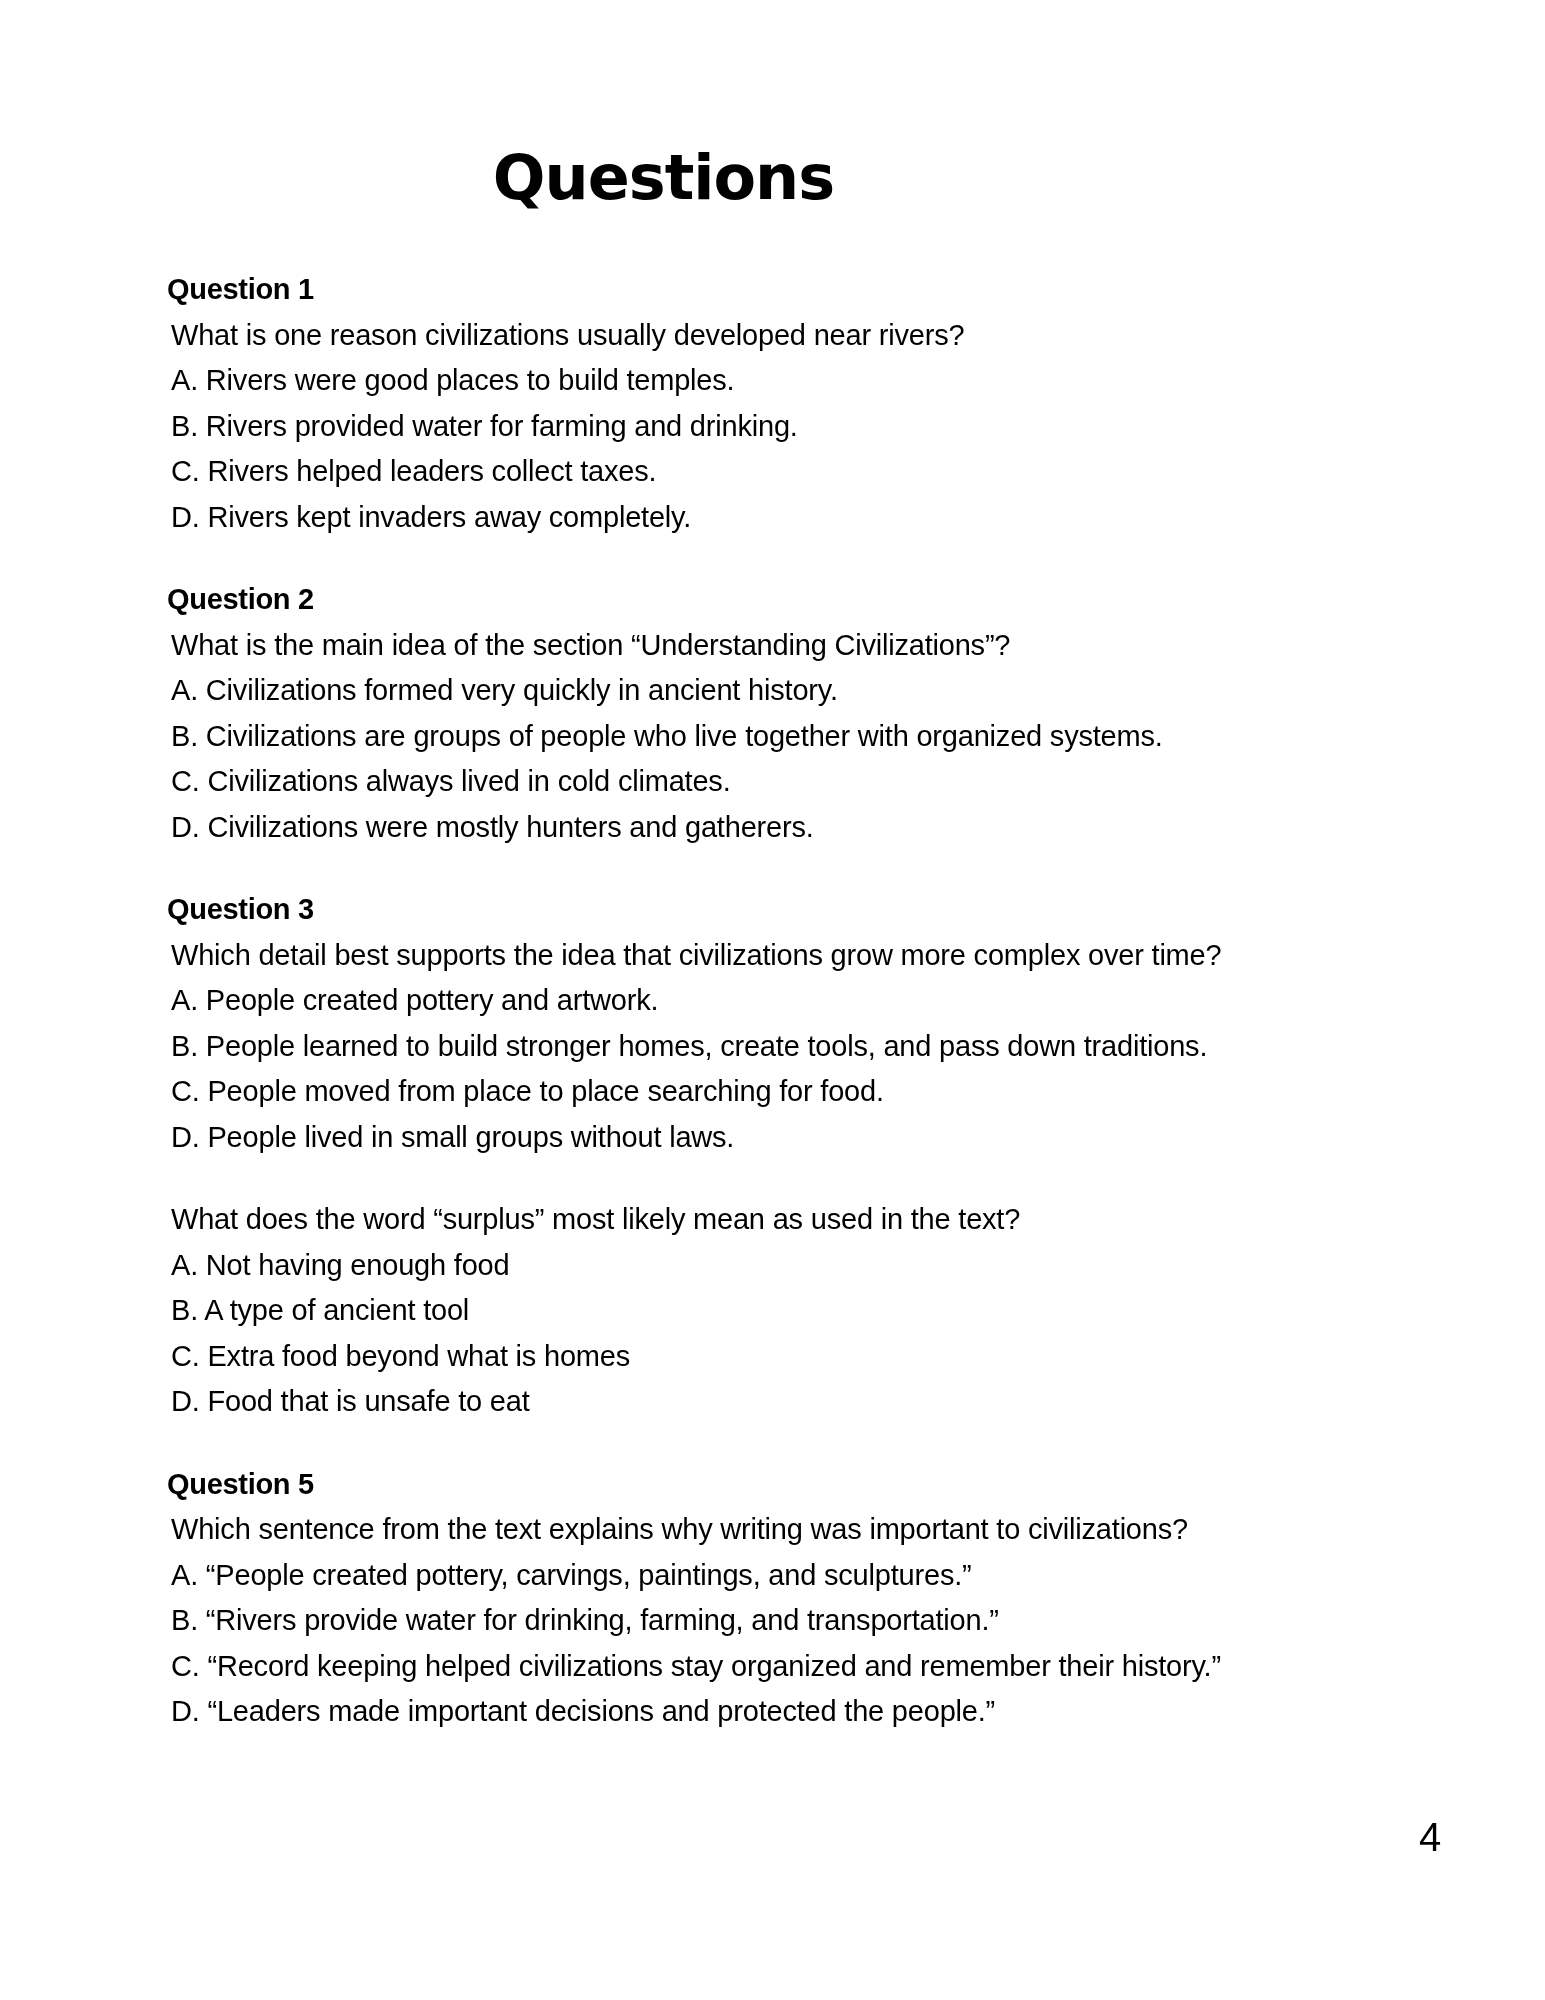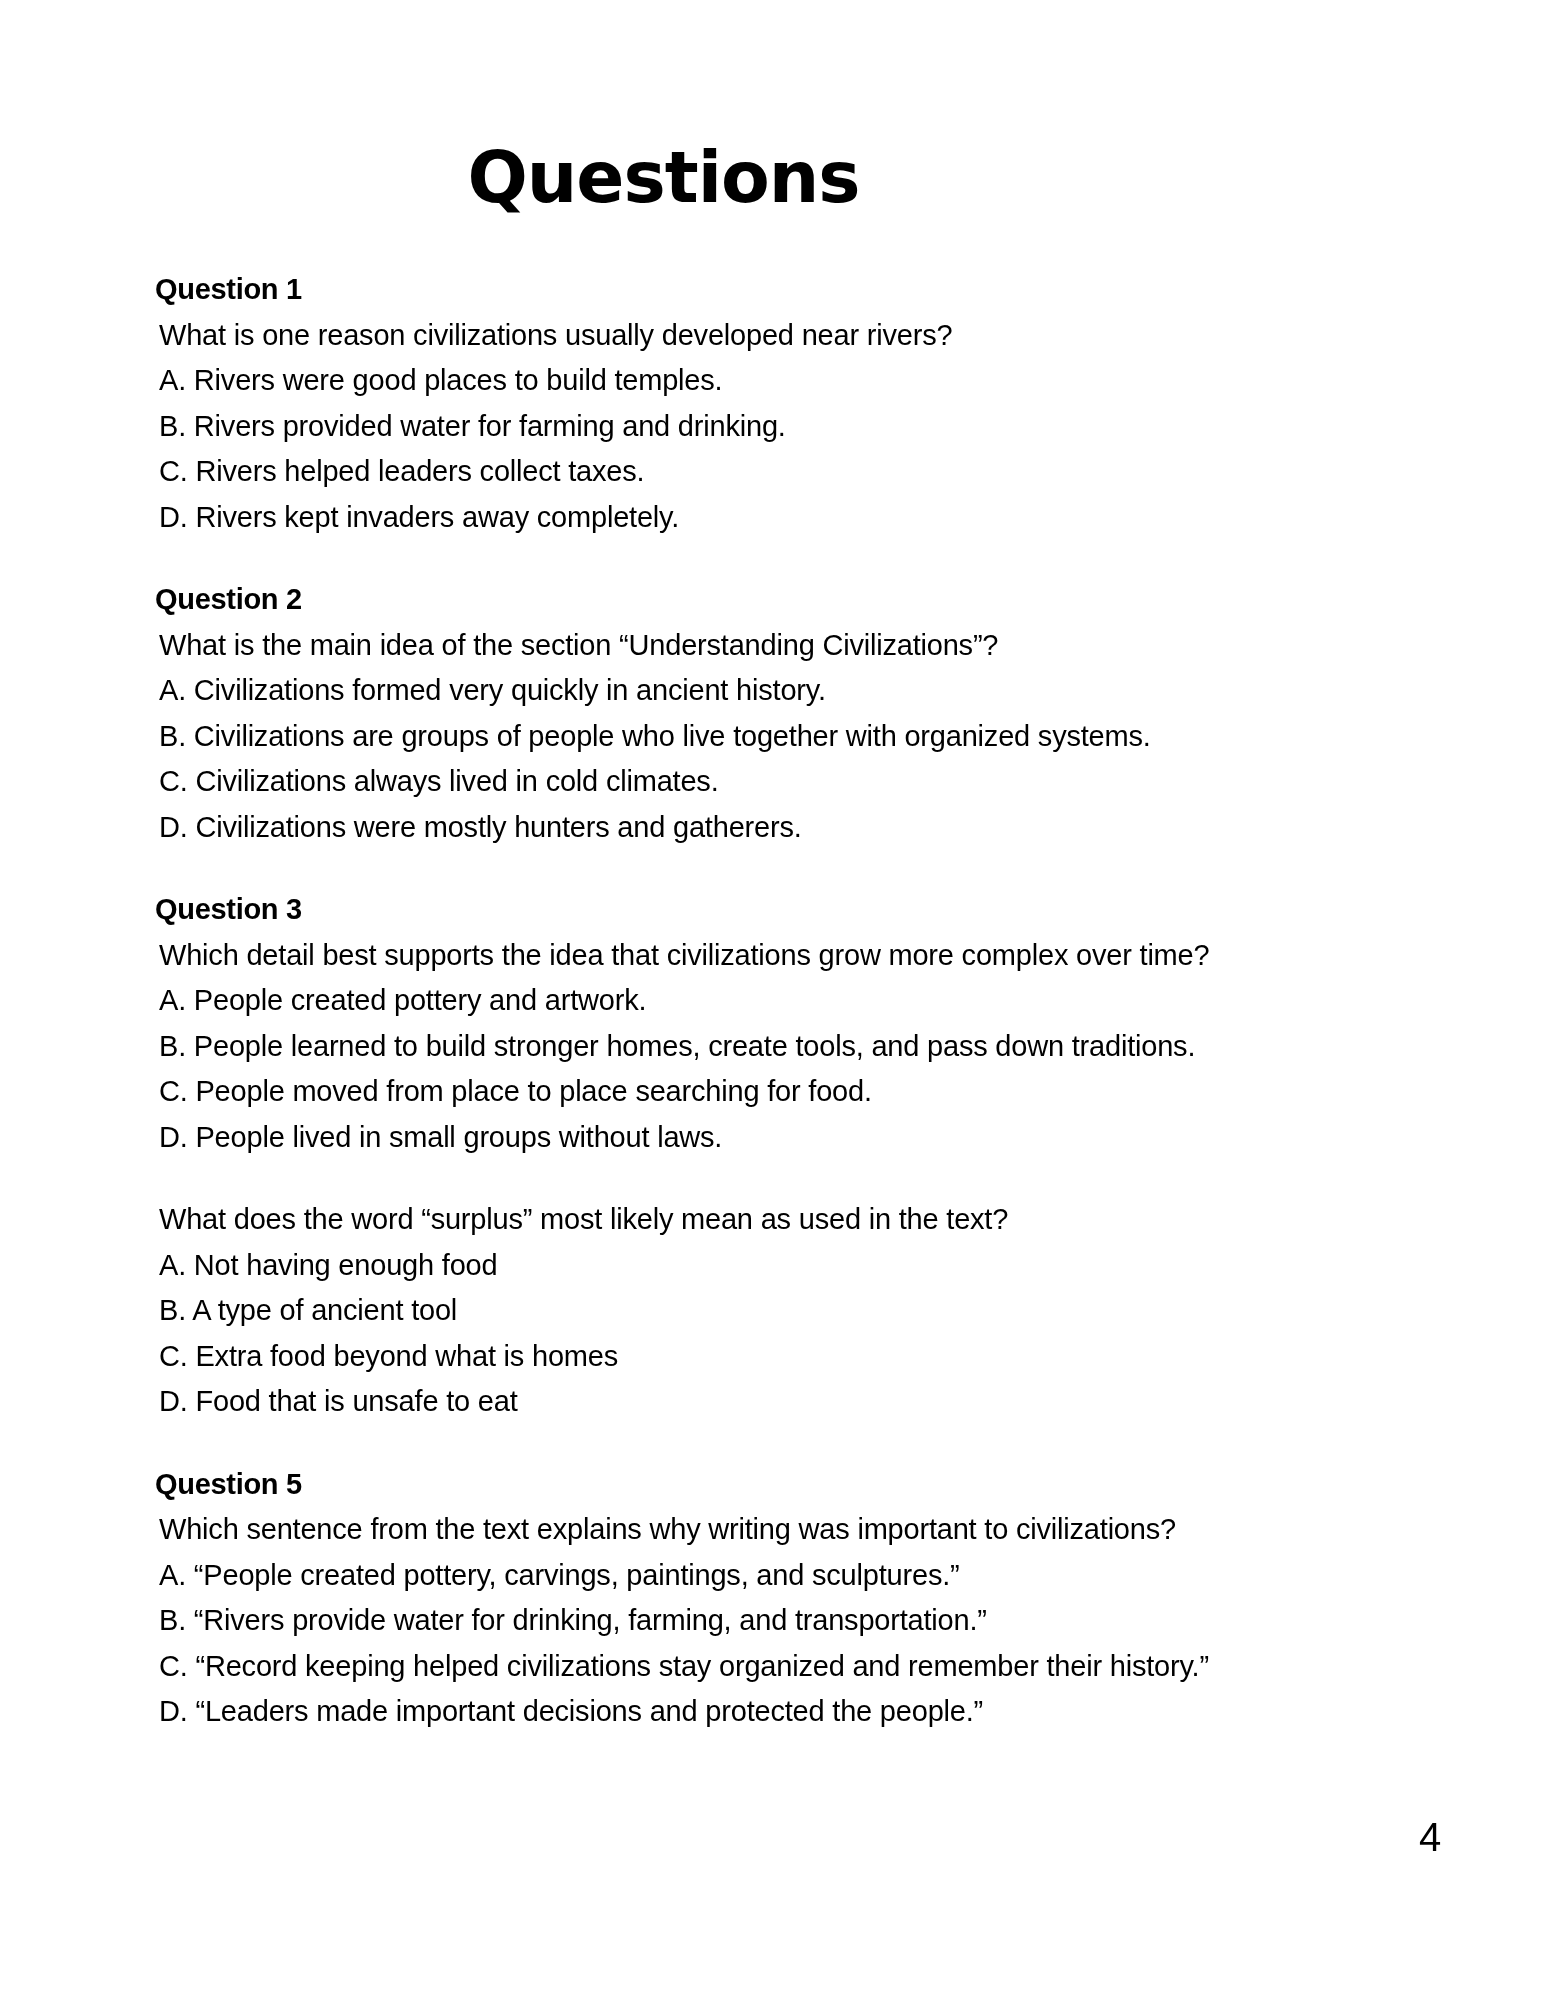--- a/index.html
+++ b/index.html
@@ -16,28 +16,28 @@
     font-family: "Liberation Sans", "DejaVu Sans", sans-serif;
   }
   .page-title {
     position: absolute;
     left: 0;
     top: 118px;
     width: 1327px;
     text-align: center;
     font-family: "DejaVu Sans", "Liberation Sans", sans-serif;
     font-weight: bold;
-    font-size: 71px;
+    font-size: 62px;
     line-height: 120px;
     letter-spacing: -1px;
     margin: 0;
   }
   .questions {
     position: absolute;
-    left: 155px;
+    left: 167px;
     top: 269px;
     width: 1280px;
   }
   .question-block {
     margin: 0 0 41px 0;
   }
   .q-heading {
     font-weight: bold;
     font-size: 29px;
     line-height: 41.5px;

